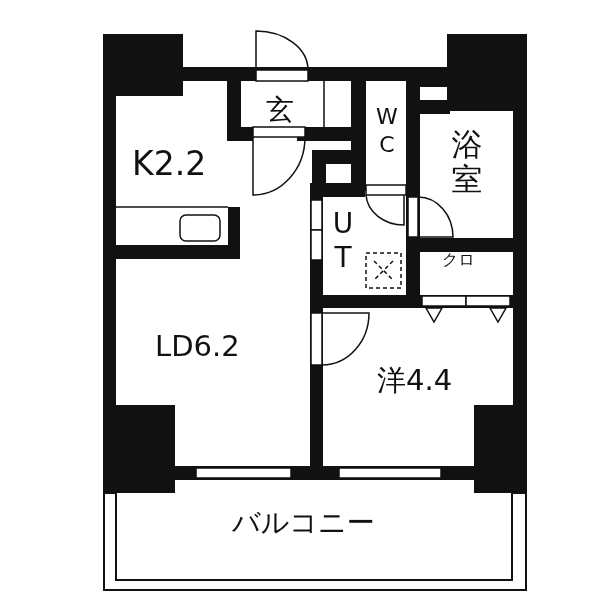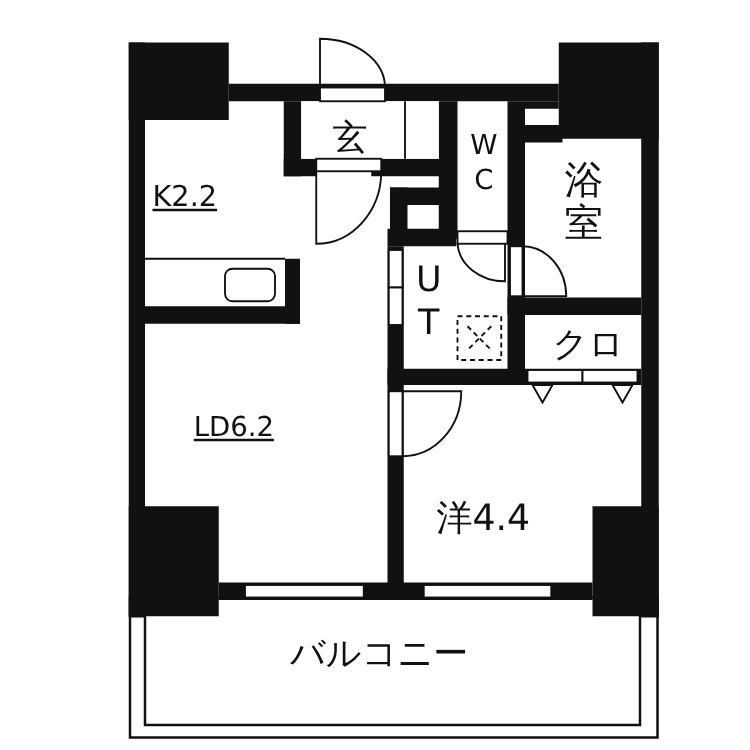--- a/index.html
+++ b/index.html
@@ -109,34 +109,34 @@
     <rect x="311" y="313" width="11" height="52" fill="#fff"></rect>
     <path d="M322 313 L369 313 A47 52 0 0 1 322 365"></path>
   </g>
 
   <g fill="none" stroke="#111" stroke-width="1.5">
     <line x1="116" y1="207" x2="228" y2="207"></line>
     <rect x="180" y="215" width="40" height="26" rx="6"></rect>
   </g>
 </svg>
 
-<div class="label" style="left:122px; top:147px; font-size:23px;text-decoration:underline;">K2.2</div>
-<div class="label" style="left:155px; top:332px; font-size:22px;text-decoration:underline;">LD6.2</div>
-<div class="label" style="left:349px; top:366px; font-size:29px;margin-top:34px;">洋4.4</div>
+<div class="label" style="left:132px; top:147px; font-size:33px;">K2.2</div>
+<div class="label" style="left:155px; top:332px; font-size:29px;">LD6.2</div>
+<div class="label" style="left:377px; top:366px; font-size:29px;">洋4.4</div>
 <div class="label" style="left:266px; top:96px; font-size:28px;">玄</div>
 
 <div class="vlabel" style="left:372px; top:106px; width:30px; font-size:22px;">
   <div>W</div>
   <div style="margin-top:6px;">C</div>
 </div>
 
 <div class="vlabel" style="left:450px; top:129px; width:34px; font-size:31px;">
   <div>浴</div>
   <div style="margin-top:4px;">室</div>
 </div>
 
 <div class="vlabel" style="left:328px; top:210px; width:30px; font-size:28px;">
   <div>U</div>
   <div style="margin-top:6px;">T</div>
 </div>
 
-<div class="label" style="left:442px; top:262px; font-size:28px;">クロ</div>
+<div class="label" style="left:442px; top:252px; font-size:16px;">クロ</div>
 <div class="label" style="left:232px; top:509px; font-size:28px;">バルコニー</div>
 
 </body></html>

